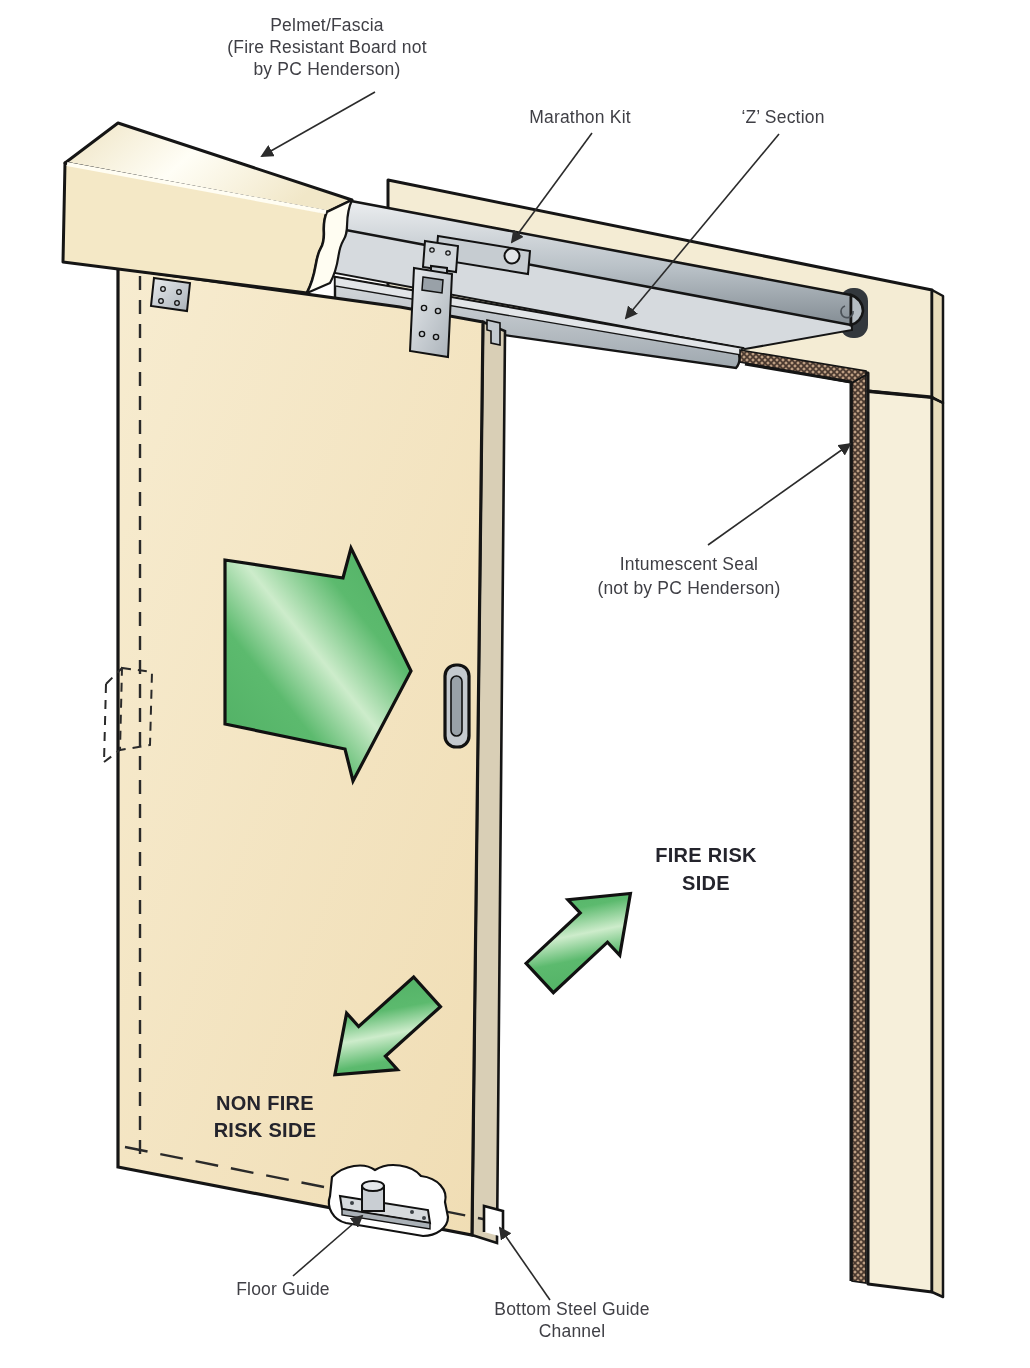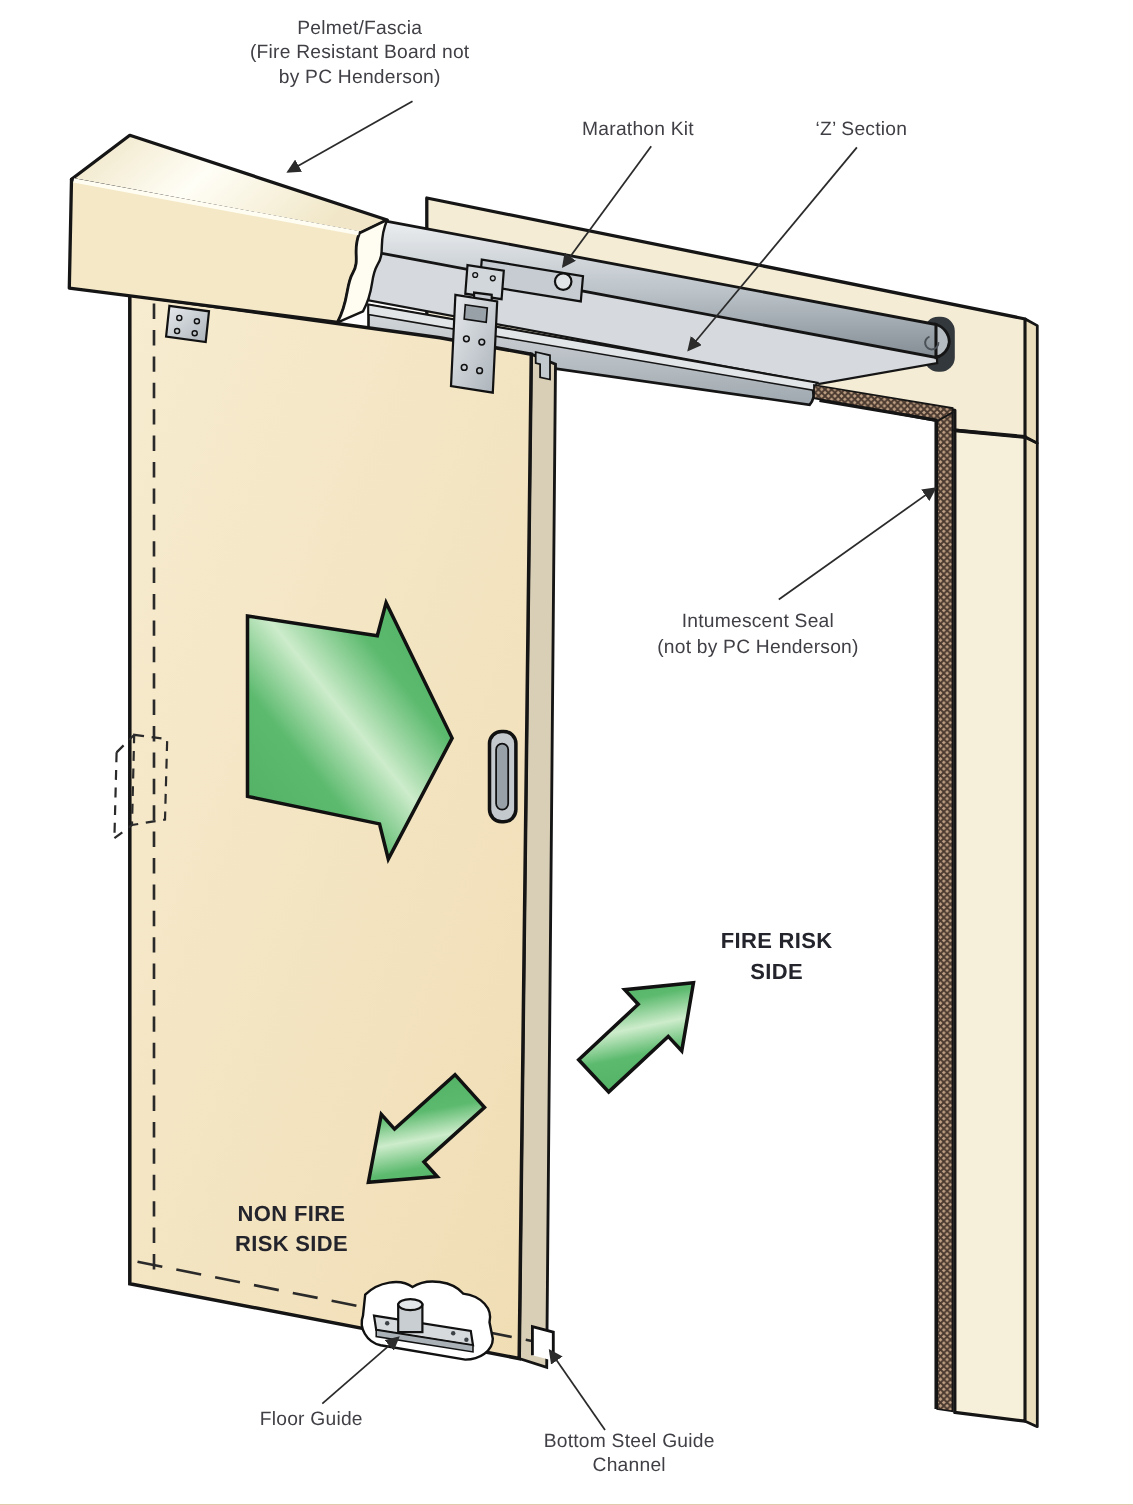--- a/index.html
+++ b/index.html
@@ -1,16 +1,16 @@
 <!DOCTYPE html>
 <html><head>
 <meta charset="utf-8">
 <style>
   html,body { margin:0; padding:0; background:#ffffff; }
-  .stage { position:relative; width:1030px; height:1368px; background:#a16207; overflow:hidden;
+  .stage { position:relative; width:1030px; height:1368px; background:#ef4444; overflow:hidden;
            font-family:"Liberation Sans", sans-serif; }
   svg { position:absolute; inset:0; }
   text.lbl  { font-family:"Liberation Sans", sans-serif; font-size:17.5px; fill:#3f3f45; letter-spacing:.2px; }
   text.lbl-b{ font-family:"Liberation Sans", sans-serif; font-size:20px; font-weight:bold; fill:#24242c; letter-spacing:.3px; }
 </style>
 </head>
 <body>
 
 <div class="stage">
 <svg viewBox="0 0 1030 1368" width="1030" height="1368">

